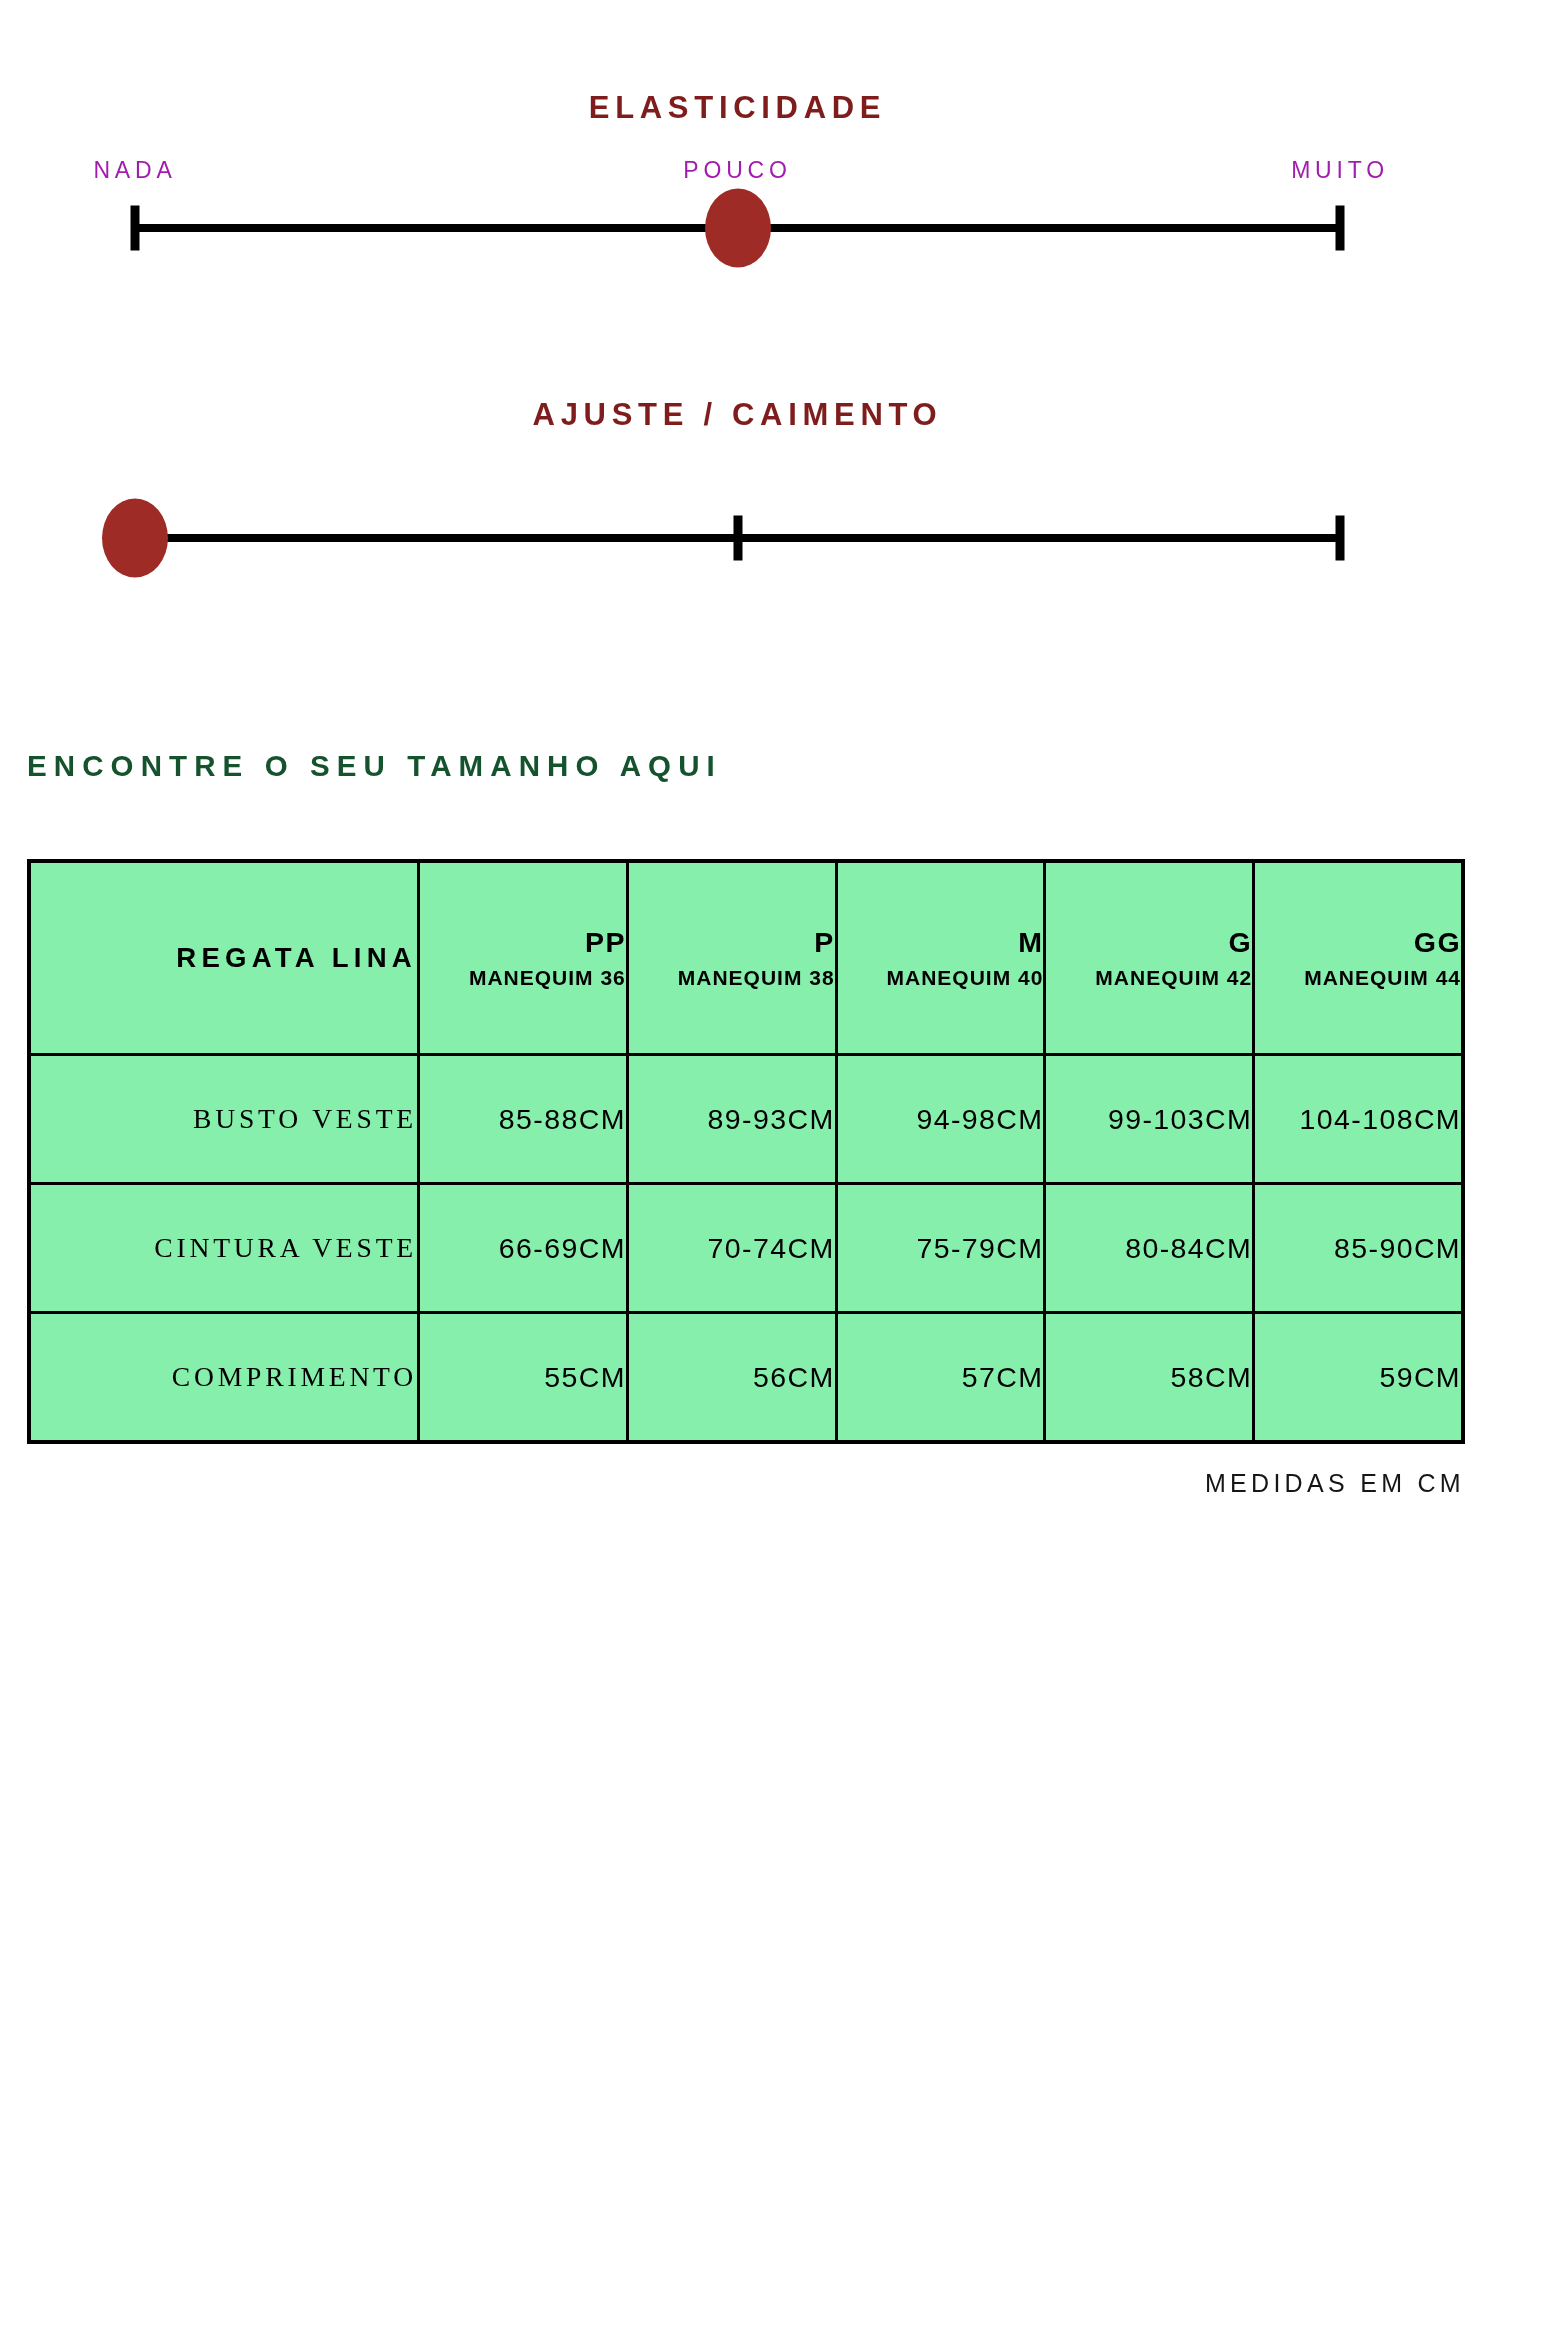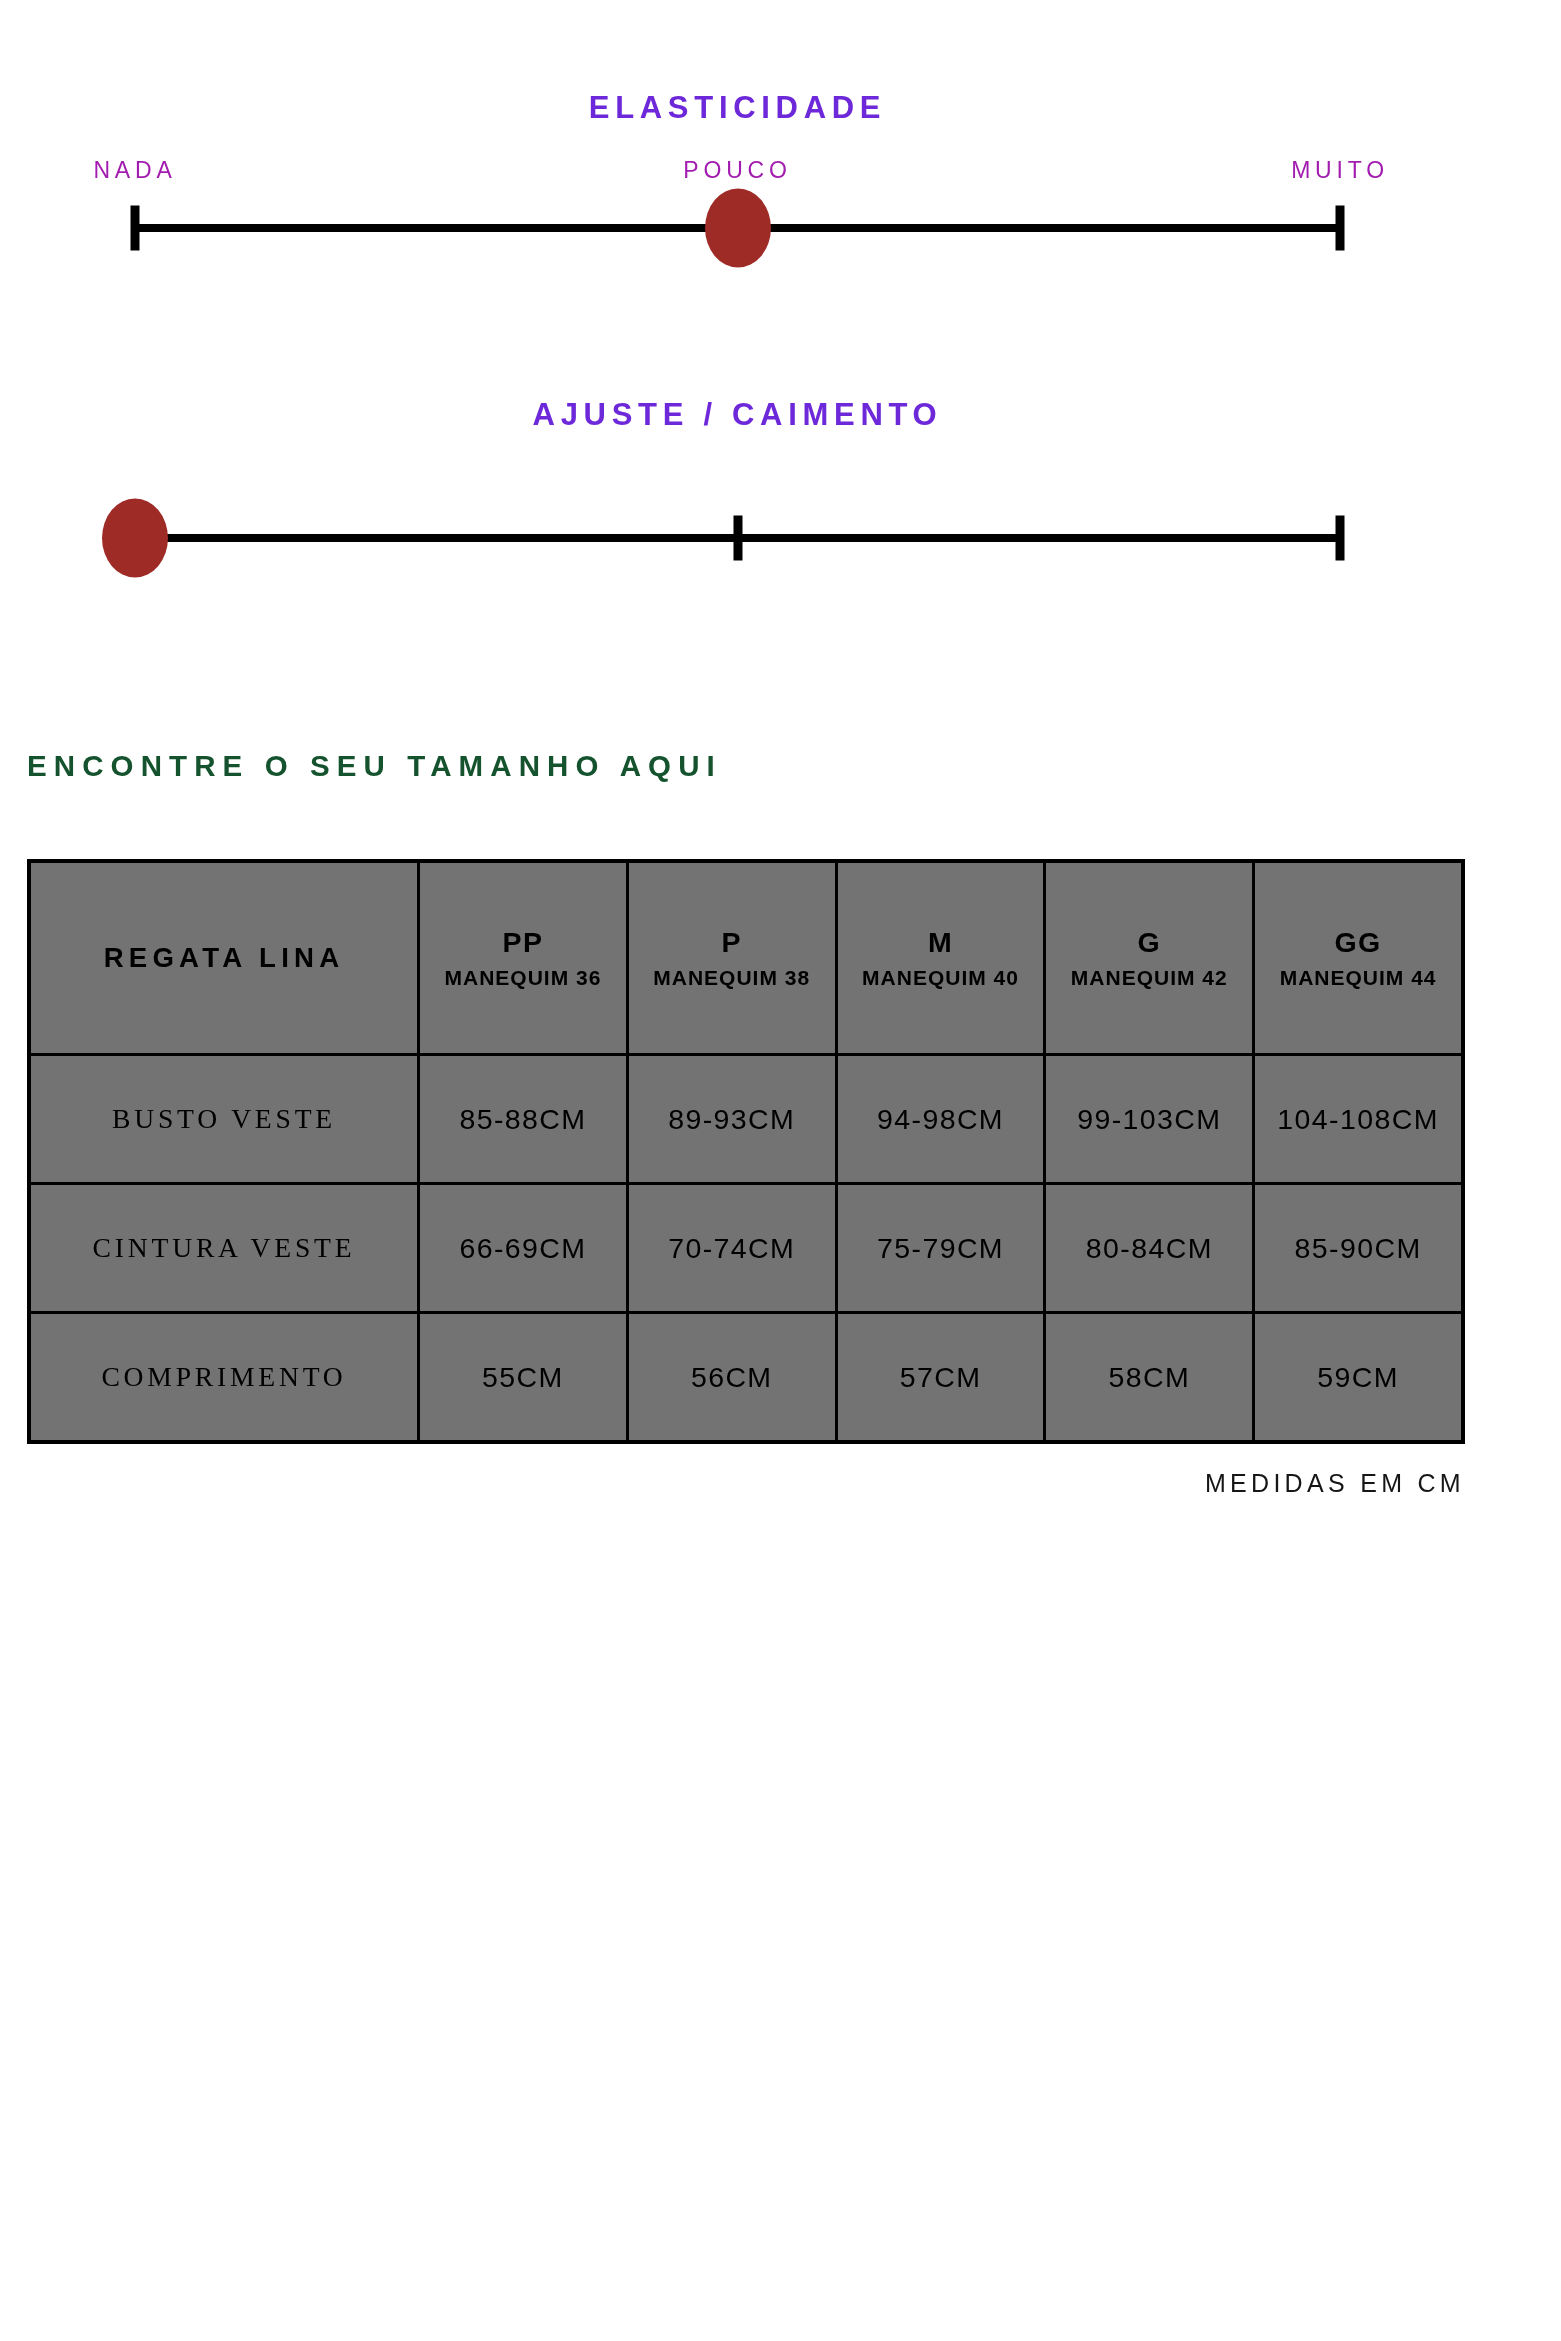--- a/index.html
+++ b/index.html
@@ -12,21 +12,21 @@
     color: #000000;
     overflow: hidden;
   }
 
   
   .slider-section { position: absolute; left: 135px; width: 1205px; }
   .slider-section .section-title {
     position: absolute; left: 0; width: 100%;
     text-align: center;
     font-size: 31px; font-weight: 700; letter-spacing: 5.7px;
-    color: #6d28d9;
+    color: #7f1d1d;
   }
   .slider-labels { position: absolute; left: 0; width: 100%; height: 28.5px; }
   .slider-label {
     position: absolute; transform: translateX(-50%);
     font-size: 23px; font-weight: 400; letter-spacing: 4.8px;
     white-space: nowrap; color: #a21caf;
   }
   .pos-start  { left: 0; }
   .pos-middle { left: 50%; }
   .pos-end    { left: 100%; }
@@ -63,24 +63,24 @@
   .size-table {
     position: absolute; left: 27px; top: 859px;
     width: 1430px;
     display: grid;
     grid-template-columns: 386px repeat(5, 1fr);
     grid-template-rows: 190px 129px 129px 129px;
     border: 4.3px solid #000;
   }
   .cell {
     display: flex; flex-direction: column;
-    align-items: center; justify-content: center;
+    align-items: flex-end; justify-content: center;
     border: 0 solid #000;
     border-left-width: 3.3px; border-top-width: 3.3px;
-    background: #737373; text-align: center;
+    background: #86efac; text-align: center;
   }
   .cell.col-0 { border-left-width: 0; }
   .cell.row-0 { border-top-width: 0; }
   .product-name { font-size: 27.6px; font-weight: 700; letter-spacing: 5.2px; }
   .size-letter { font-size: 28.5px; font-weight: 700; letter-spacing: 1.4px; line-height: 1.15; }
   .mannequin   { font-size: 21px; font-weight: 700; letter-spacing: 1px; margin-top: 6.7px; }
   .row-label   { font-size: 27.6px; font-weight: 300; letter-spacing: 3.8px; font-family: Liberation Serif, serif; }
   .cell-value  { font-size: 28.5px; font-weight: 300; letter-spacing: 1.4px; }
 
   .table-footnote {

